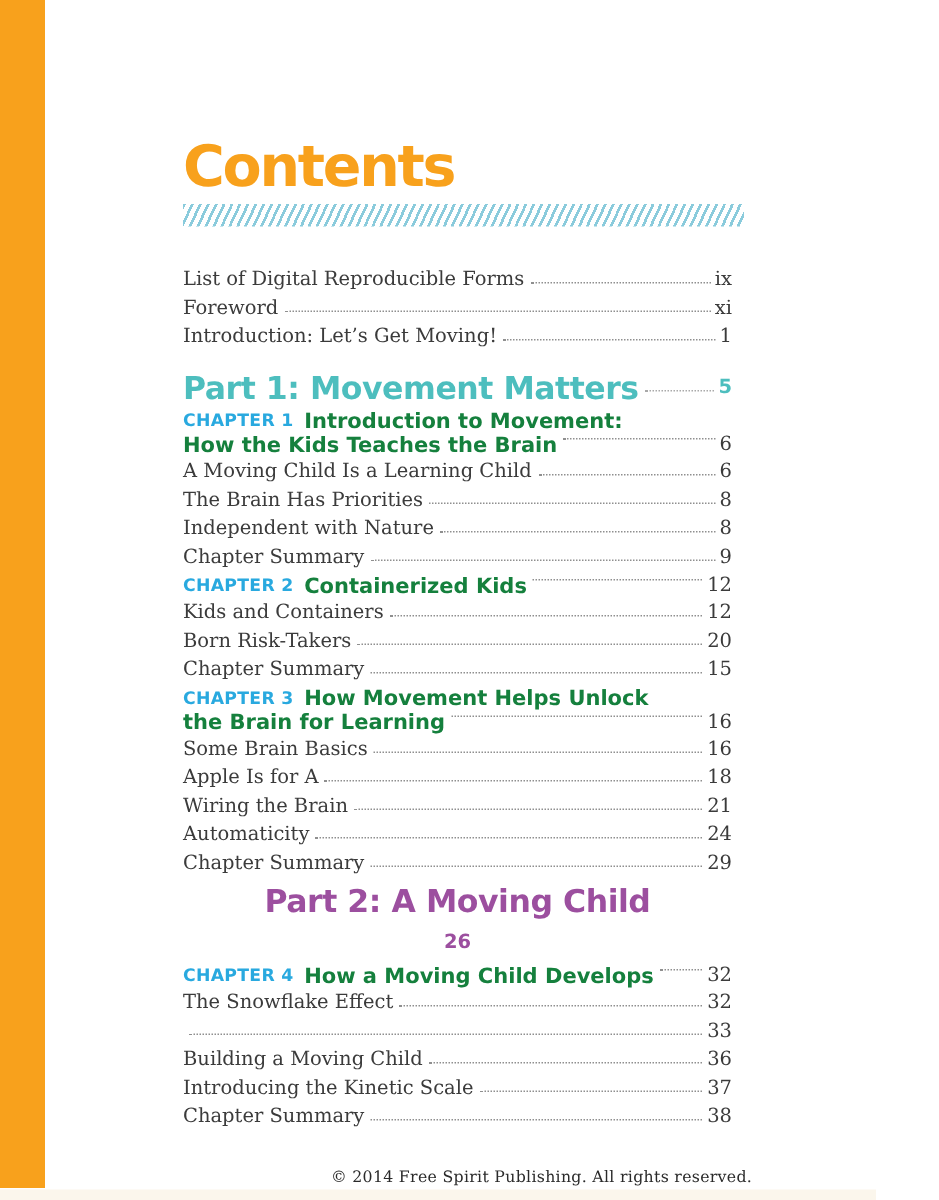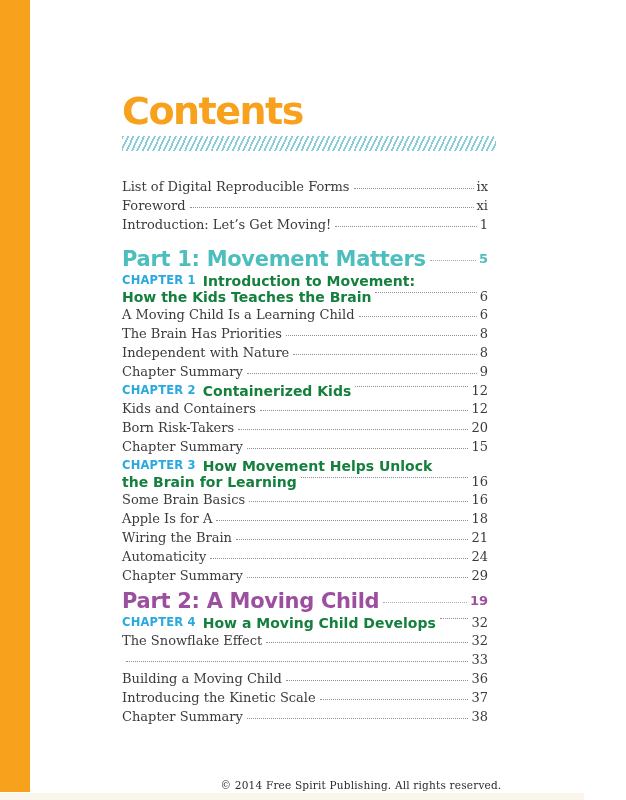--- a/index.html
+++ b/index.html
@@ -43,21 +43,21 @@
     font-family:"DejaVu Sans", sans-serif; font-weight:bold;
     font-size:11.5px; color:#29A9DF; margin-right:7px; letter-spacing:0.2px; white-space:nowrap;
   }
   .chap-title {
     font-family:"DejaVu Sans", sans-serif; font-weight:bold;
     font-size:14px; line-height:16px; color:#15803d; white-space:nowrap;
   }
   .chap-line .pg { font-size:13px; color:#3B3B3B; }
 
   .gap-before-part { margin-top:13px; }
-  .gap-part2 { margin-top:4px; }
+  .gap-part2 { margin-top:4px;flex-direction:column; }
 
   .footer {
     position:absolute; left:0; bottom:9px; width:626px; text-align:center;
     font-family:"DejaVu Serif", serif; font-size:10.5px; color:#2A2A2A; letter-spacing:0.2px;padding-left:48px;
   }
 </style>
 </head>
 <body>
 
 <div class="page">
@@ -180,21 +180,21 @@
         <div class="row">
           <span>Chapter Summary</span>
           <span class="dots"></span>
           <span class="pg">29</span>
         </div>
       </div>
 
       <div class="row part-head part2-color gap-before-part gap-part2">
         <span>Part 2: A Moving Child</span>
         <span class="dots"></span>
-        <span class="pg">19</span>
+        <span class="pg">26</span>
       </div>
 
       <div class="chap">
         <div class="chap-line">
           <span class="chap-label">CHAPTER 4</span>
           <span class="chap-title">How a Moving Child Develops</span>
           <span class="dots"></span>
           <span class="pg">32</span>
         </div>
         <div class="row">

